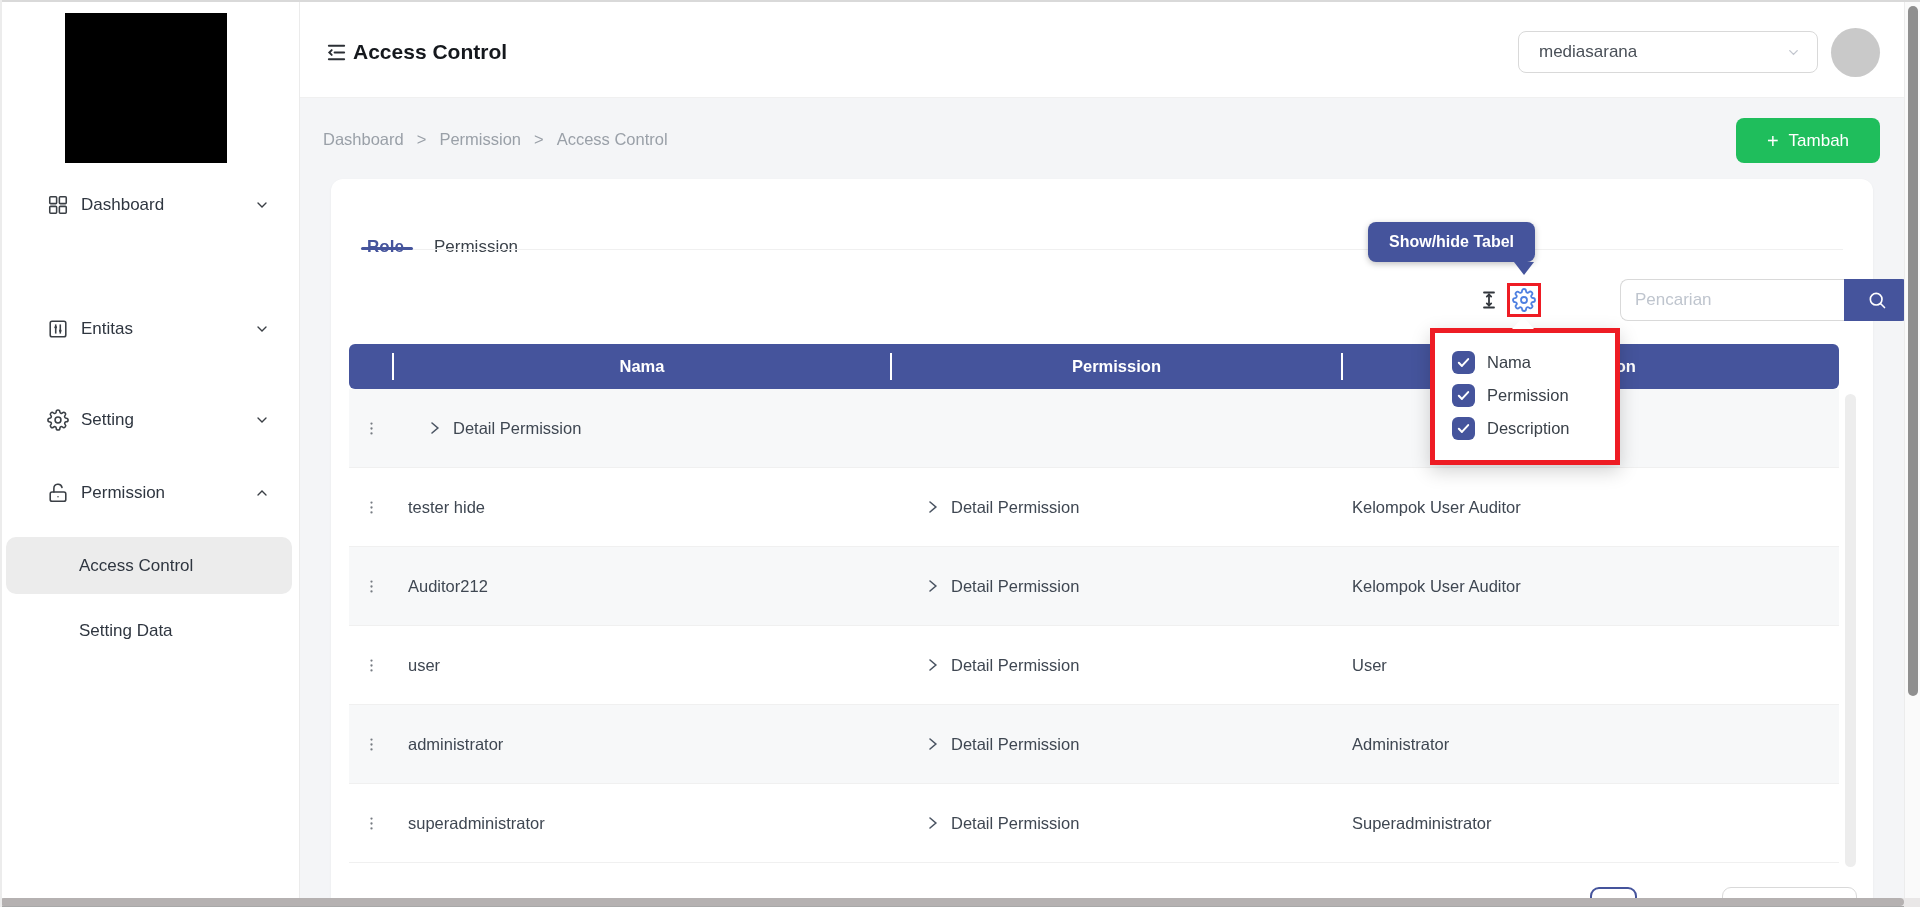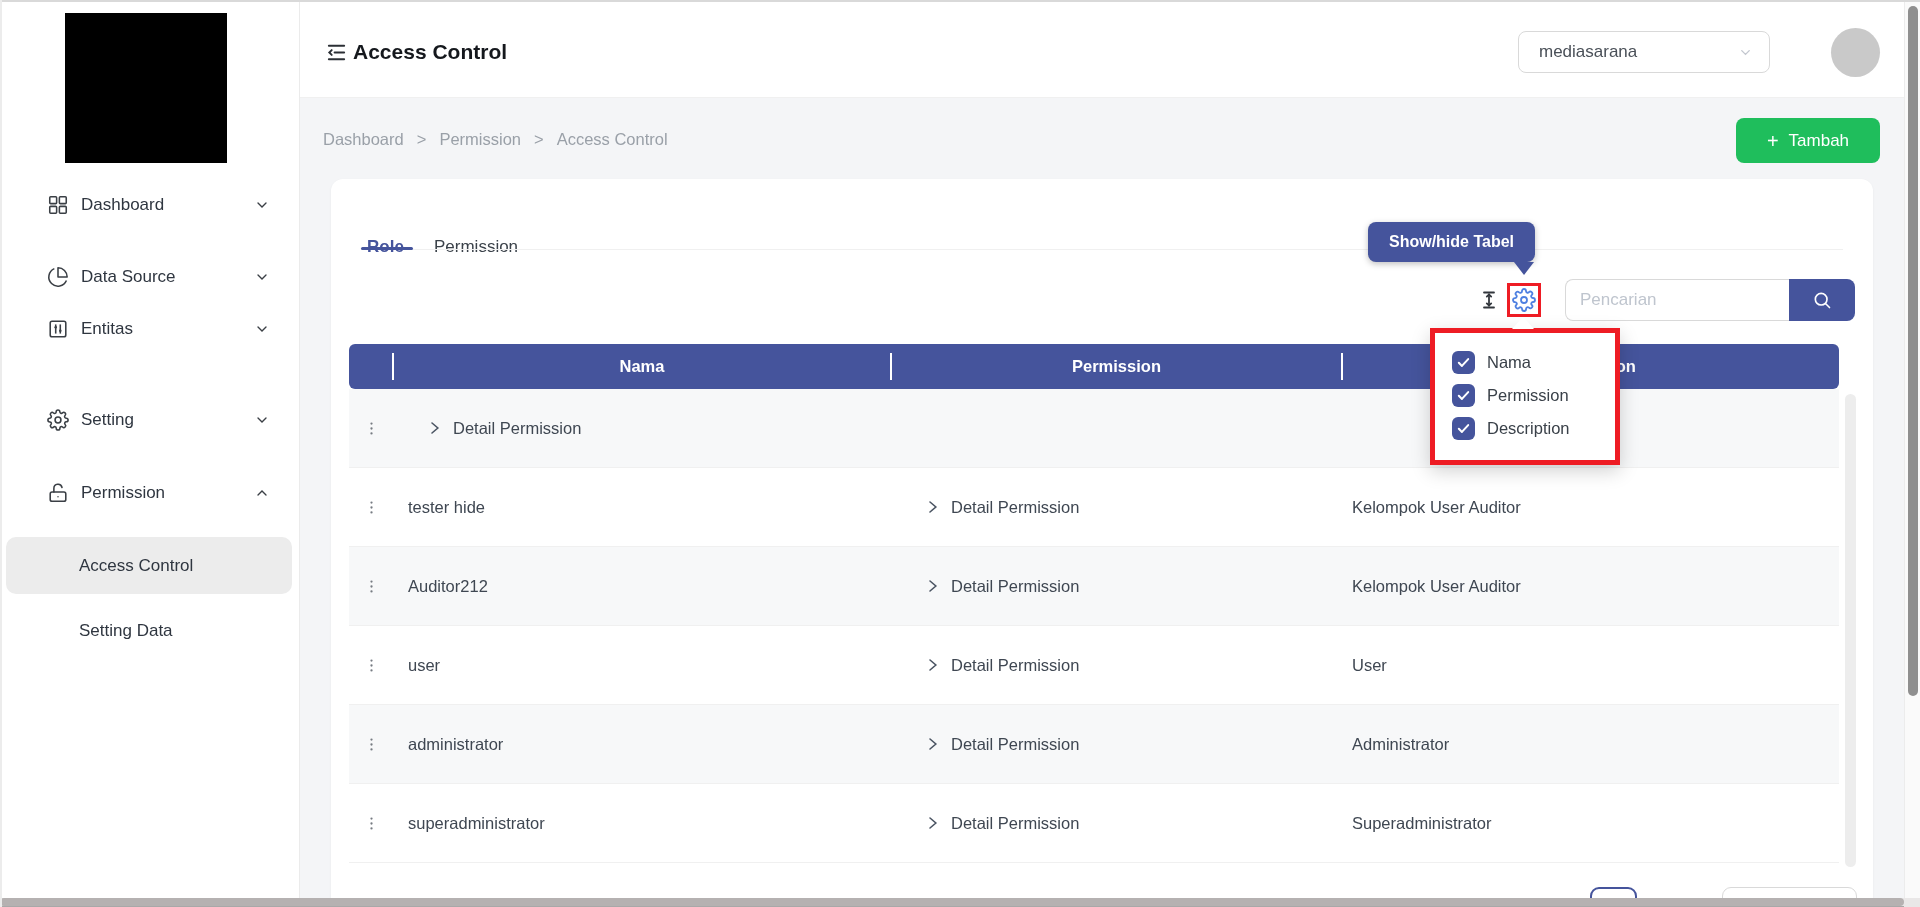--- a/index.html
+++ b/index.html
@@ -22,21 +22,21 @@
   .sub-item{position:absolute;left:6px;width:286px;height:46px;display:flex;align-items:center;
     padding-left:73px;font-size:17px;color:#2f3640;cursor:pointer;border-radius:10px;}
   .sub-item.active{background:#ececec;height:57px;}
 
   
   .main{position:absolute;left:300px;top:0;right:0;bottom:0;background:var(--content-bg);}
   .topbar{position:absolute;left:0;top:0;right:0;height:98px;background:#fff;
     border-bottom:1px solid #f0f0f0;}
   .collapse{position:absolute;left:25px;top:41px;cursor:pointer;display:flex;}
   .page-title{position:absolute;left:53px;top:40px;font-size:21px;font-weight:700;color:#15181d;}
-  .org-select{position:absolute;left:1218px;top:31px;width:252px;height:42px;border:1px solid #d9d9d9;
+  .org-select{position:absolute;left:1218px;top:31px;width:300px;height:42px;border:1px solid #d9d9d9;
     border-radius:8px;display:flex;align-items:center;padding:0 16px 0 20px;color:#4a5058;
     font-size:17px;background:#fff;cursor:pointer;}
   .org-select .chev{margin-left:auto;display:flex;}
   .avatar{position:absolute;left:1531px;top:28px;width:49px;height:49px;border-radius:50%;
     background:#c9c9c9;cursor:pointer;}
   .breadcrumb{position:absolute;left:23px;top:130px;font-size:16.5px;color:#9aa0a8;
     display:flex;gap:13px;align-items:center;}
   .bc-link{cursor:pointer;}
   .tambah{position:absolute;left:1436px;top:118px;width:144px;height:45px;background:var(--green);
     border:none;border-radius:8px;color:#fff;font-size:17px;display:flex;align-items:center;
@@ -47,21 +47,21 @@
   .card{position:absolute;left:31px;top:179px;width:1542px;height:762px;background:#fff;
     border-radius:12px;box-shadow:0 1px 3px rgba(0,0,0,.05);z-index:1;}
   .tab{position:absolute;top:26px;font-size:17px;cursor:pointer;color:#3a4149;margin-top:32px;}
   .tab.active{color:var(--navy);font-weight:700;}
   .tab-role{left:36px;} .tab-permission{left:103px;}
   .tab-underline{position:absolute;left:30px;top:68px;width:52px;height:3px;background:var(--navy);
     border-radius:2px;}
   .tab-divider{position:absolute;left:30px;right:30px;top:70px;height:1px;background:#f0f0f0;}
   .text-height-btn{position:absolute;left:1146px;top:109px;cursor:pointer;display:flex;}
   .gear-btn{position:absolute;left:1181px;top:109px;cursor:pointer;display:flex;}
-  .search-wrap{position:absolute;left:1234px;top:100px;height:34px;display:flex;justify-content:center;}
+  .search-wrap{position:absolute;left:1289px;top:100px;height:34px;display:flex;justify-content:center;}
   .search-input{width:224px;height:42px;border:1px solid #d9d9d9;border-right:none;
     border-radius:8px 0 0 8px;padding:0 14px;font-size:17px;color:#333;outline:none;
     font-family:inherit;background:#fff;}
   .search-input::placeholder{color:#bfc5ce;}
   .search-btn{width:66px;height:42px;background:var(--navy);border:none;border-radius:0 8px 8px 0;
     display:flex;align-items:center;justify-content:center;cursor:pointer;}
 
   .band{position:absolute;left:18px;top:165px;width:1490px;height:45px;background:var(--navy);
     border-radius:6px;display:flex;color:#fff;font-size:16.5px;font-weight:700;}
   .band>div{position:relative;height:100%;display:flex;align-items:center;justify-content:center;}
@@ -135,34 +135,20 @@
           </svg>
       </span>
       <span class="s-label">Dashboard</span>
       <span class="chev">
         <svg width="16" height="16" viewBox="0 0 24 24" fill="none" stroke="#3a3f45" stroke-width="2" stroke-linecap="round">
             <polyline points="6 9 12 15 18 9"></polyline>
           </svg>
       </span>
     </div>
 
-    <div class="side-item" style="top:254px">
-      <span class="s-icon">
-        <svg width="22" height="22" viewBox="0 0 24 24" fill="none" stroke="#3a3f45" stroke-width="1.7" stroke-linejoin="round">
-            <path d="M21.21 15.89A10 10 0 1 1 8 2.83"></path>
-            <path d="M22 12A10 10 0 0 0 12 2v10z"></path>
-          </svg>
-      </span>
-      <span class="s-label">Data Source</span>
-      <span class="chev">
-        <svg width="16" height="16" viewBox="0 0 24 24" fill="none" stroke="#3a3f45" stroke-width="2" stroke-linecap="round">
-            <polyline points="6 9 12 15 18 9"></polyline>
-          </svg>
-      </span>
-    </div>
 
     <div class="side-item" style="top:306px">
       <span class="s-icon">
         <svg width="22" height="22" viewBox="0 0 24 24" fill="none" stroke="#3a3f45" stroke-width="1.7">
             <rect x="3.5" y="3.5" width="17" height="17" rx="2"></rect>
             <line x1="9.5" y1="7" x2="9.5" y2="17"></line>
             <line x1="14.5" y1="7" x2="14.5" y2="17"></line>
             <circle cx="9.5" cy="10" r="1.4" fill="#3a3f45" stroke="none"></circle>
             <circle cx="14.5" cy="14" r="1.4" fill="#3a3f45" stroke="none"></circle>
           </svg>

